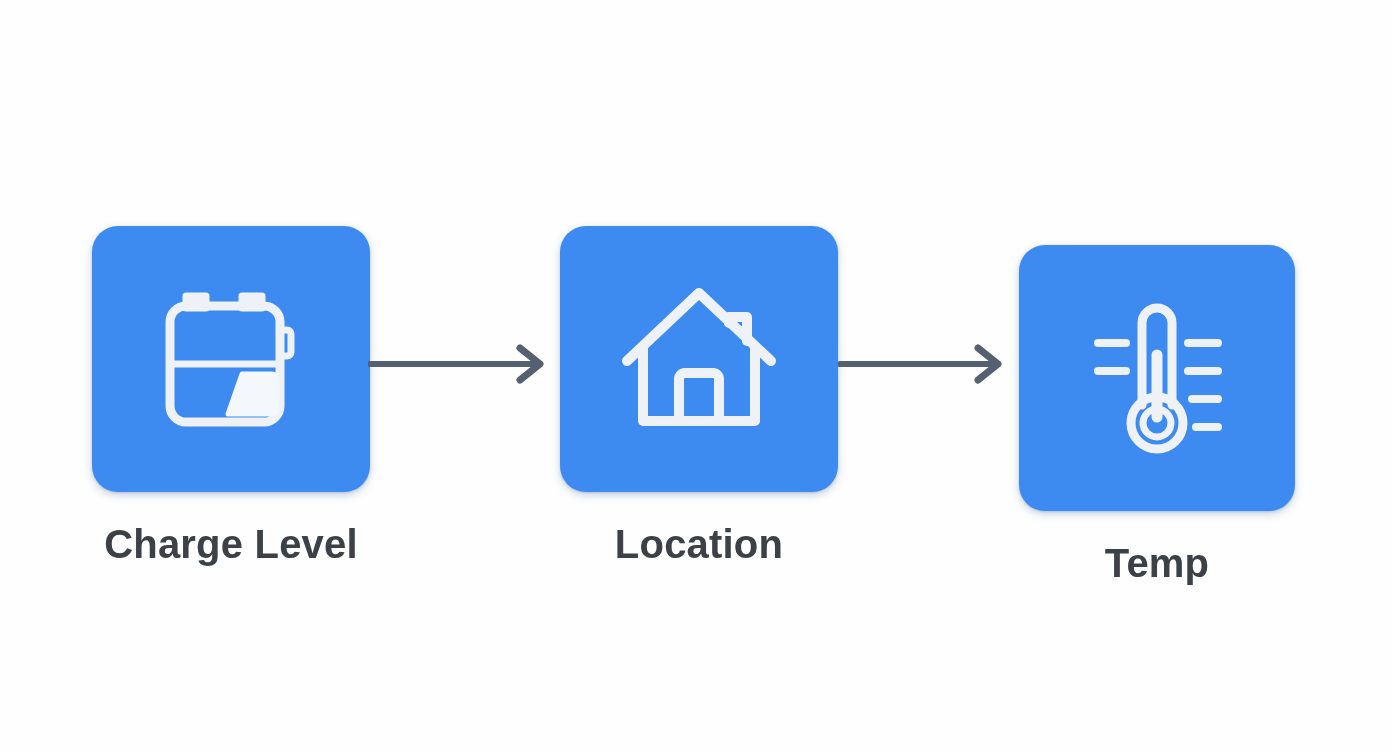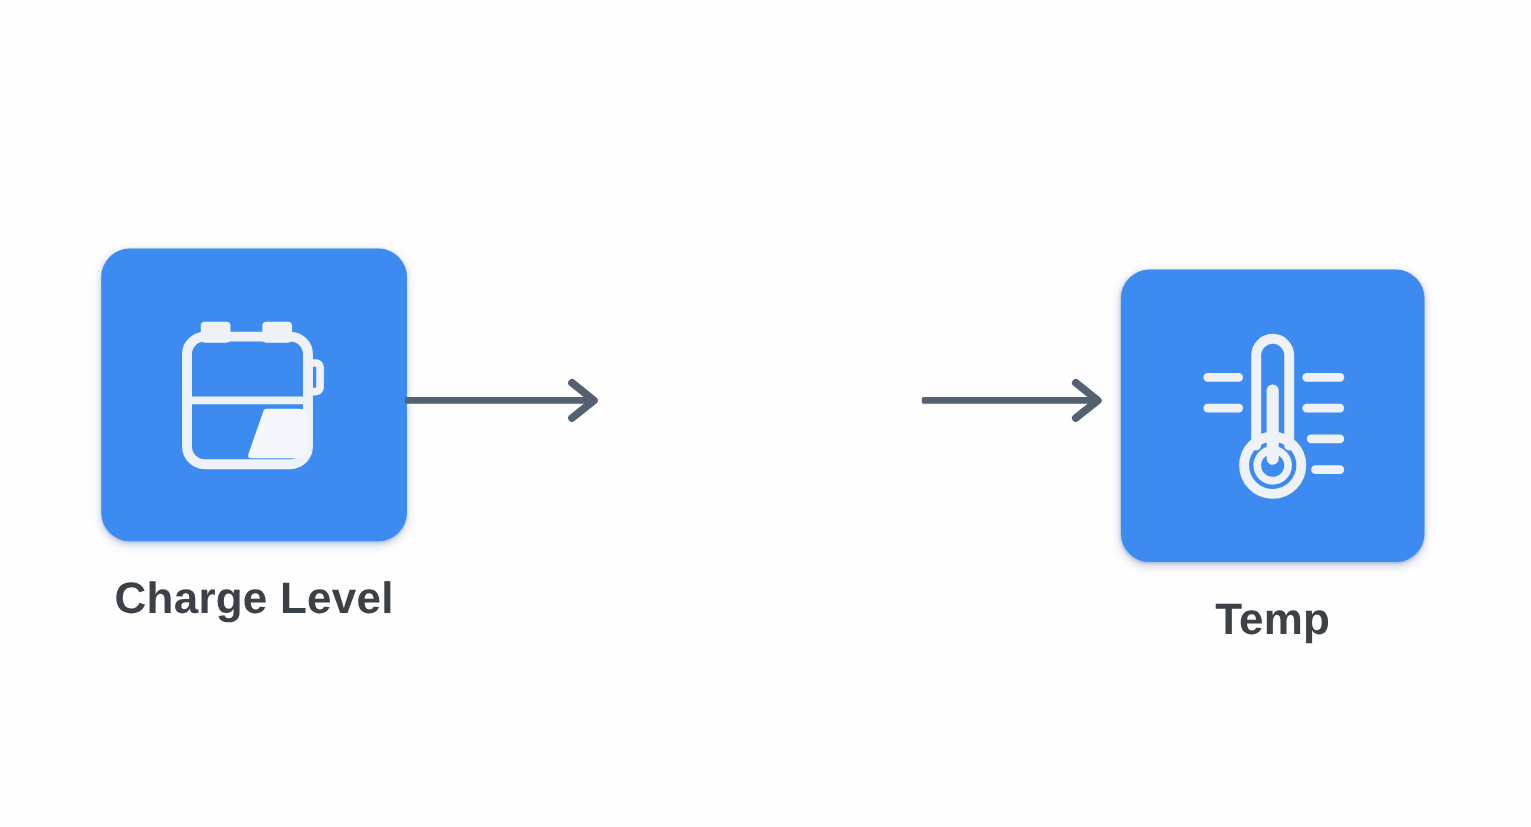--- a/index.html
+++ b/index.html
@@ -98,20 +98,37 @@
 
             <path d="M16 90 h106" stroke-width="7"></path>
 
             <path d="M72 140 l14 -40 h30 a5 5 0 0 1 5 5 v30 a5 5 0 0 1 -5 5 z" fill="#f4f7fb" stroke="#f4f7fb" stroke-width="5"></path>
           </g>
         </svg>
       </div>
       <div class="node-label">Charge Level</div>
     </div>
 
+    <div class="node node-2">
+      <div class="tile">
+        <svg width="165" height="160" viewBox="0 0 165 160">
+          <g fill="none" stroke="#eef2f7" stroke-width="10" stroke-linecap="round" stroke-linejoin="round">
+
+            <path d="M10 82 L82 14 L154 82"></path>
+
+            <path d="M112 44 v-6 h18 v24"></path>
+
+            <path d="M26 68 v74 h112 v-74"></path>
+
+            <path d="M62 142 v-42 a6 6 0 0 1 6 -6 h28 a6 6 0 0 1 6 6 v42"></path>
+          </g>
+        </svg>
+      </div>
+      <div class="node-label">Location</div>
+    </div>
 
     <div class="node node-3">
       <div class="tile">
         <svg width="150" height="170" viewBox="0 0 150 170">
           <g fill="none" stroke="#eef2f7" stroke-linecap="round" stroke-linejoin="round">
 
             <path d="M60 112 V30 a15 15 0 0 1 30 0 v82" stroke-width="9"></path>
 
             <circle cx="75" cy="130" r="26" stroke-width="9"></circle>
 

